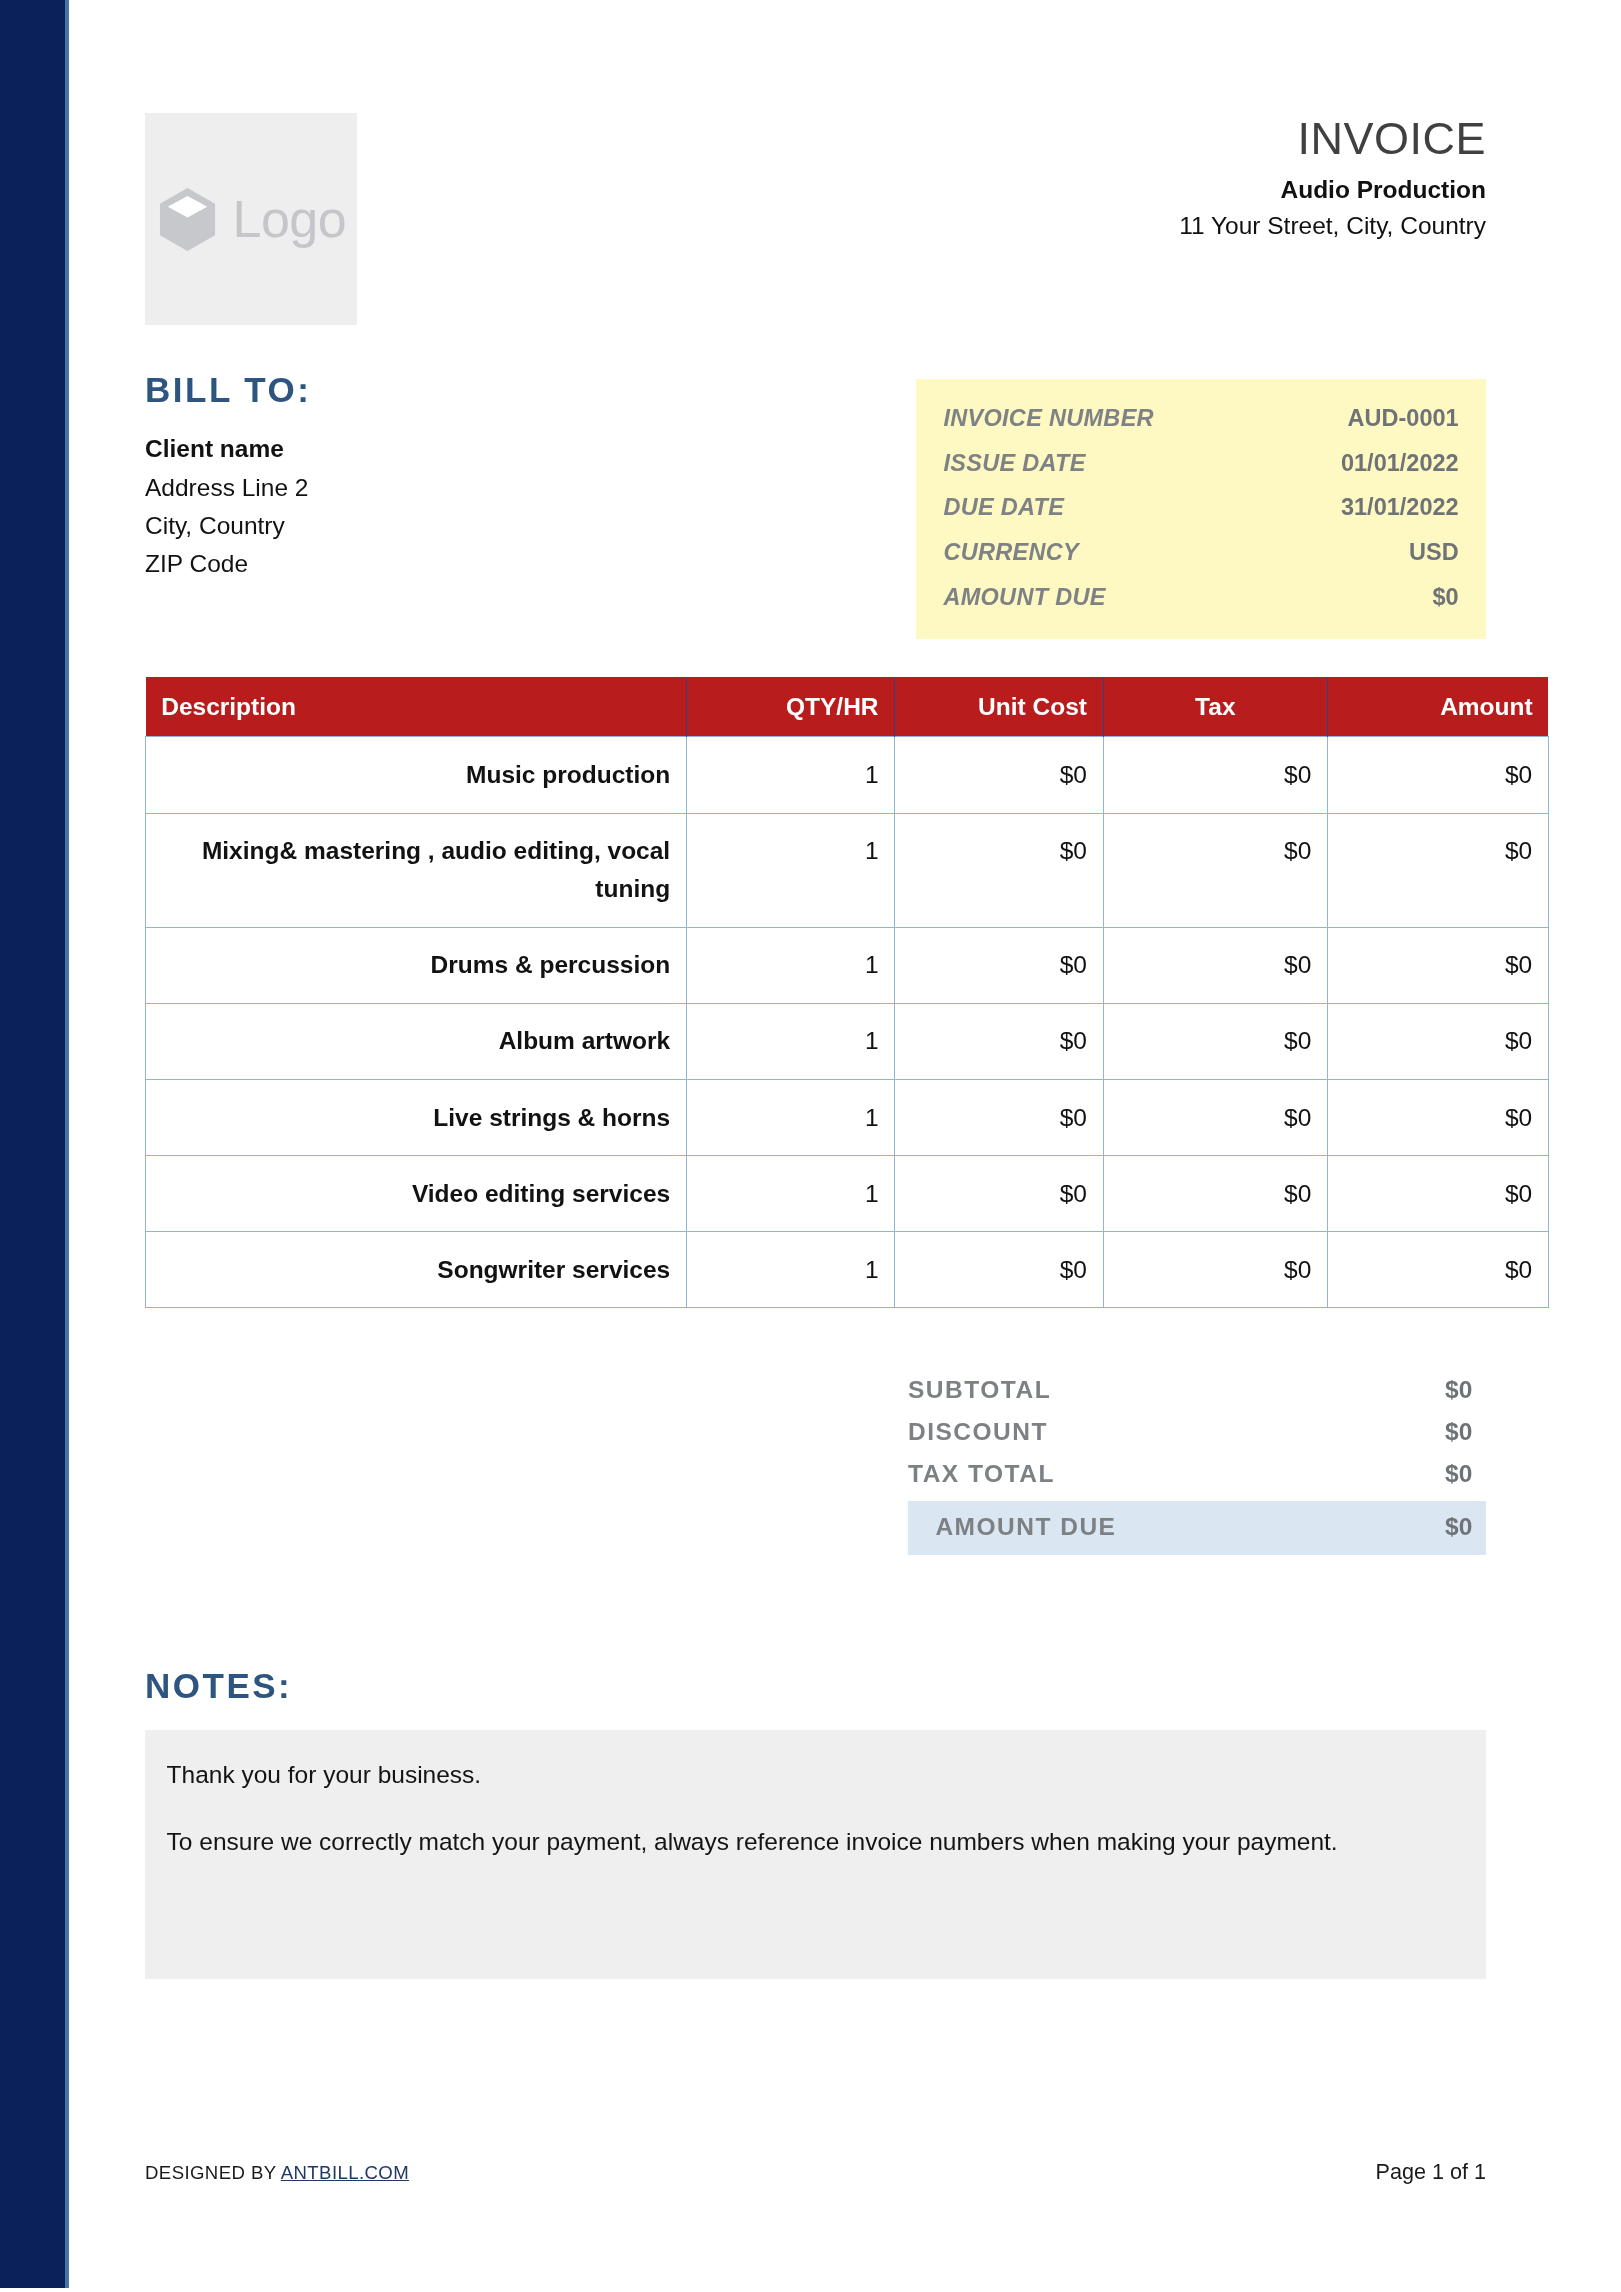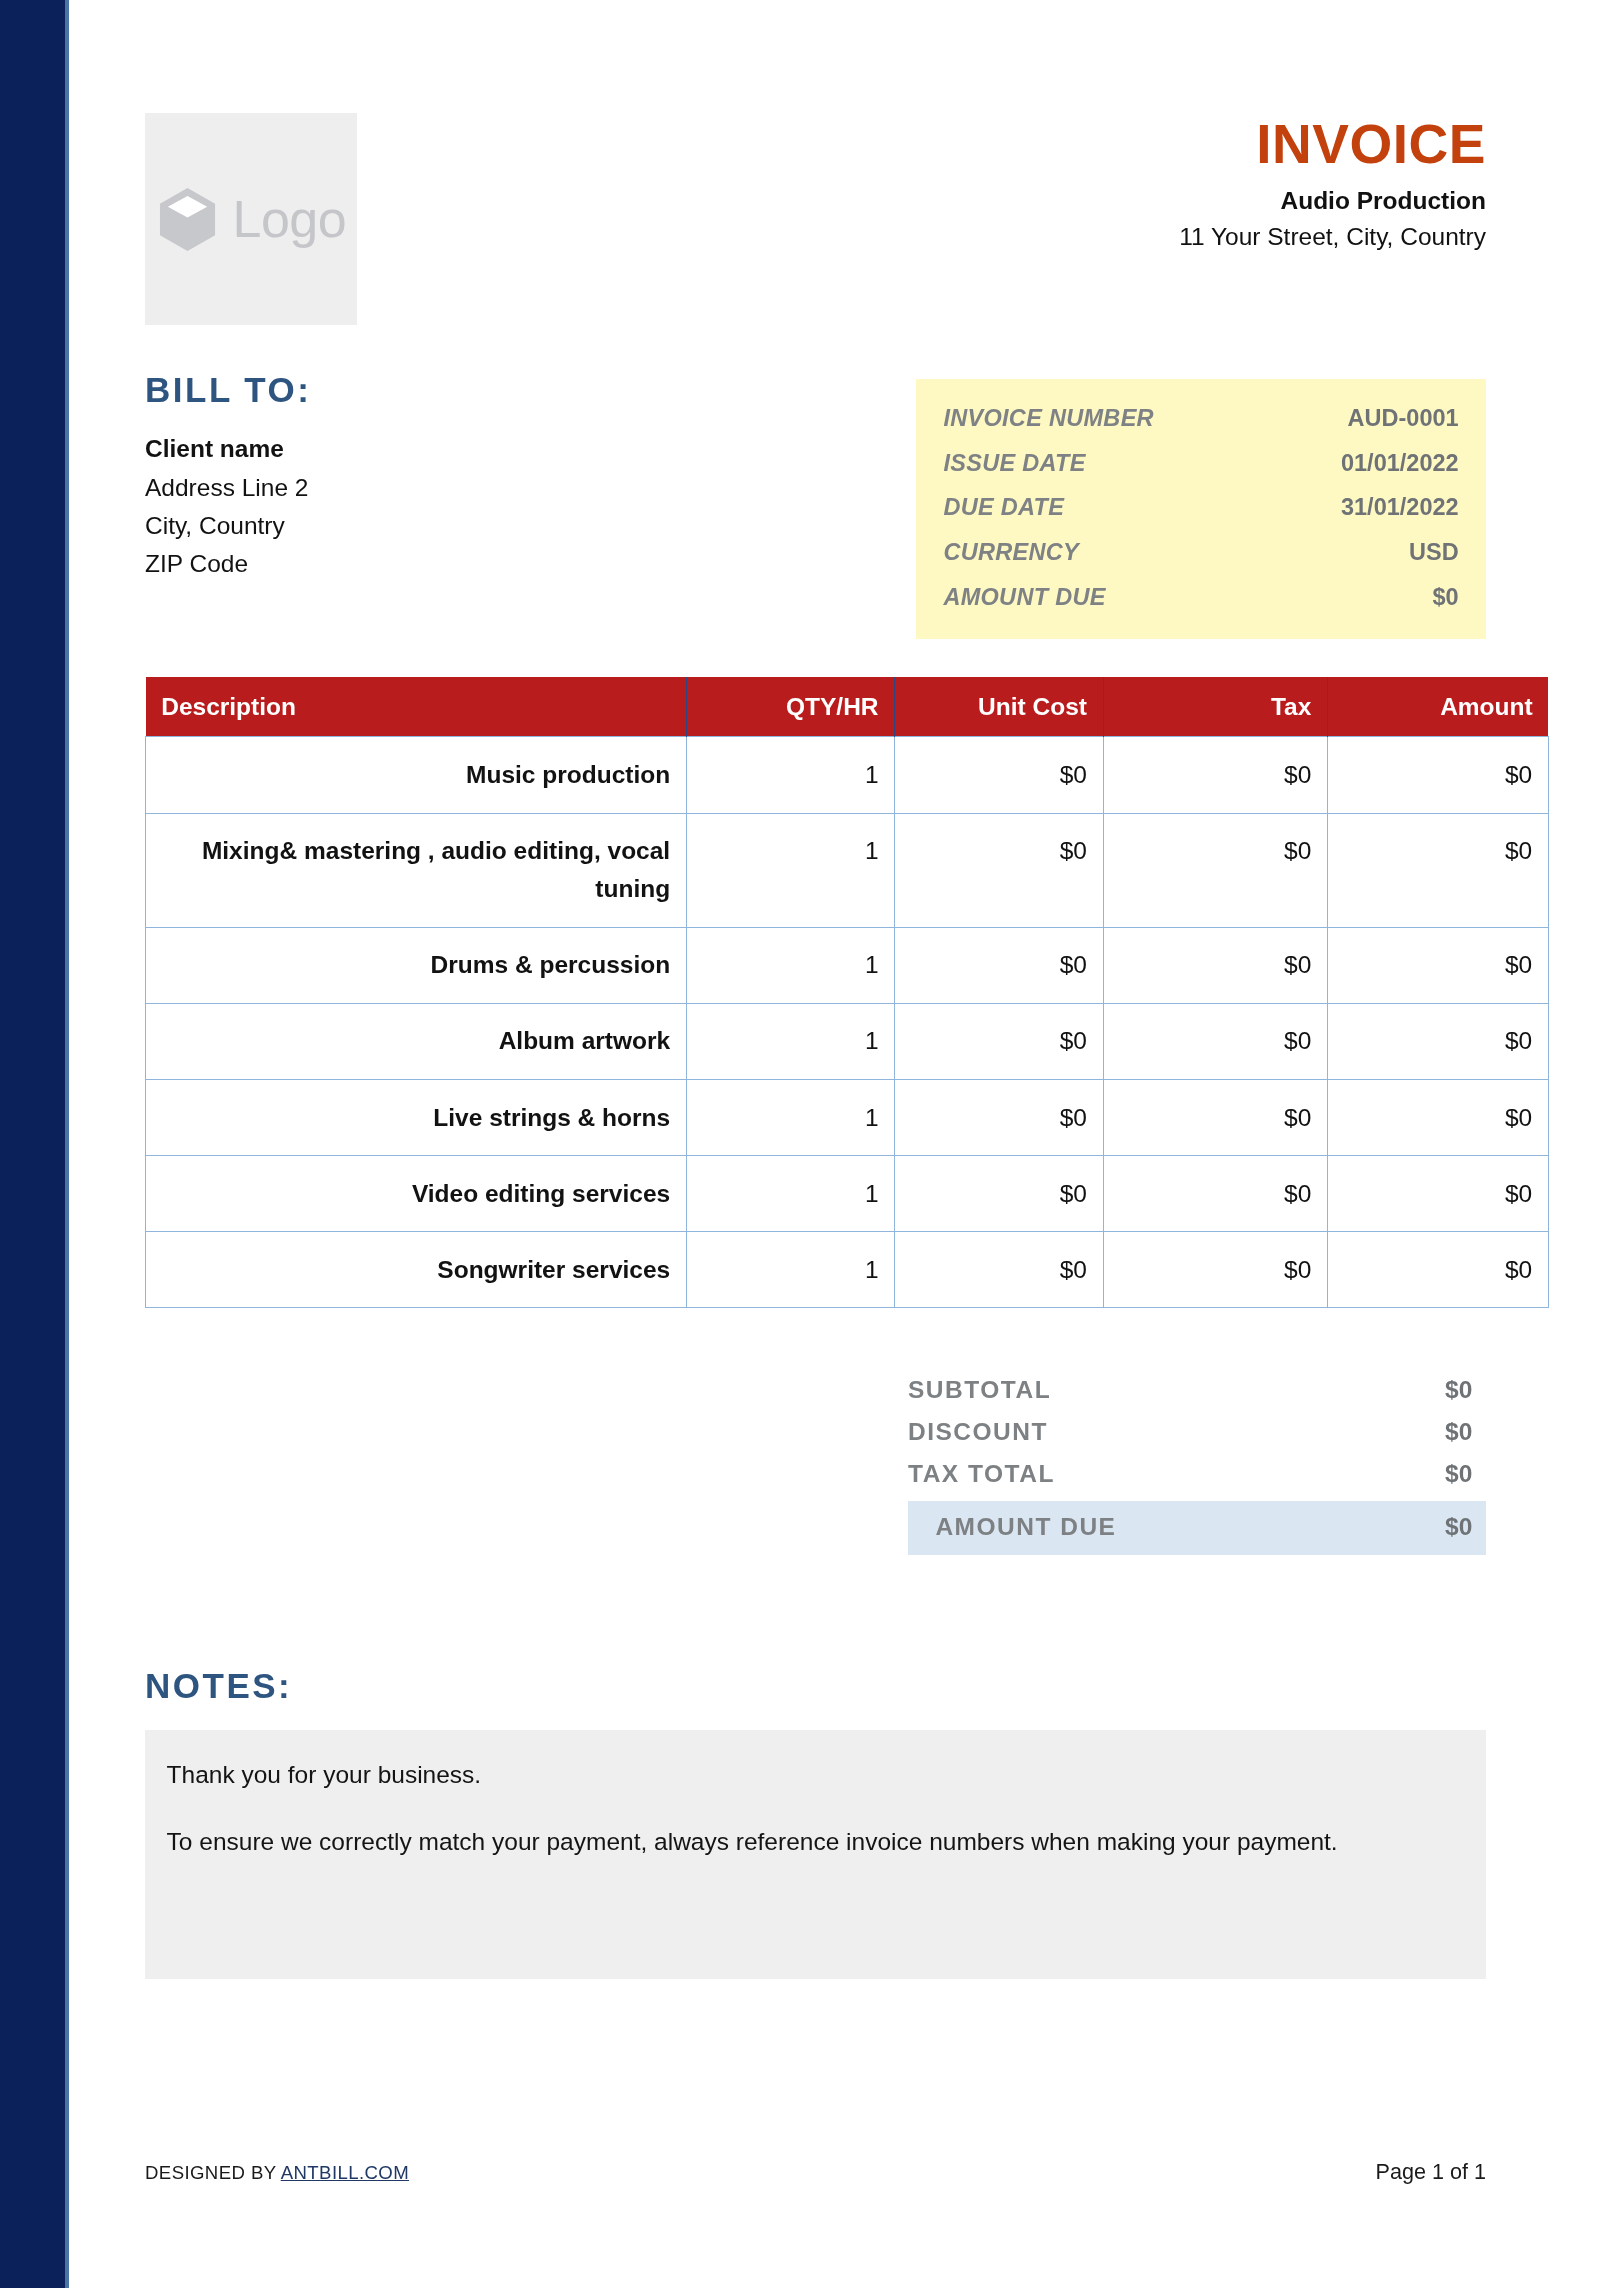--- a/index.html
+++ b/index.html
@@ -65,23 +65,23 @@
     font-family: "Liberation Sans", sans-serif;
     letter-spacing: -0.5px;
     line-height: 1;
   }
 
   .header-right {
     text-align: right;
     padding-top: 2px;
   }
   .invoice-title {
-    font-size: 55px;
-    font-weight: 700;
-    color: #c2410c;
+    font-size: 45px;
+    font-weight: 400;
+    color: #404040;
     line-height: 1.08;
     letter-spacing: 0.5px;
   }
   .company-name {
     font-size: 24.5px;
     font-weight: bold;
     color: #111111;
     margin-top: 11.8px;
     line-height: 1.25;
   }
@@ -156,21 +156,21 @@
     color: #ffffff;
     font-size: 24.5px;
     font-weight: bold;
     padding: 15.7px 15.7px;
     border-right: 1px solid #2c4683;
   }
   .items-table thead th:last-child { border-right: none; }
   .th-desc { text-align: left; width: 509px; }
   .th-qty  { text-align: right; width: 176px; }
   .th-unit { text-align: right; width: 176px; }
-  .th-tax  { text-align: right; width: 192px; }
+  .th-tax  { text-align: center; width: 192px; }
   .th-amt  { text-align: right; width: 189px; }
 
   .items-table tbody td {
     border: 1px solid #8fb5dd;
     border-top: none;
     font-size: 24.5px;
     color: #121212;
     padding: 18.6px 15.7px;
     vertical-align: top;
     line-height: 1.55;

